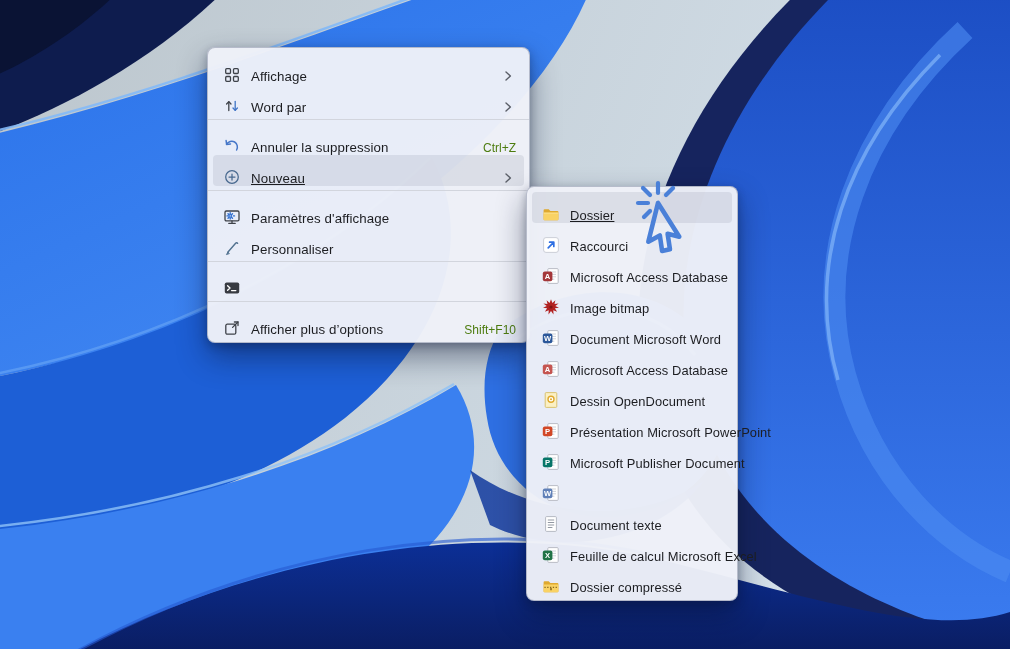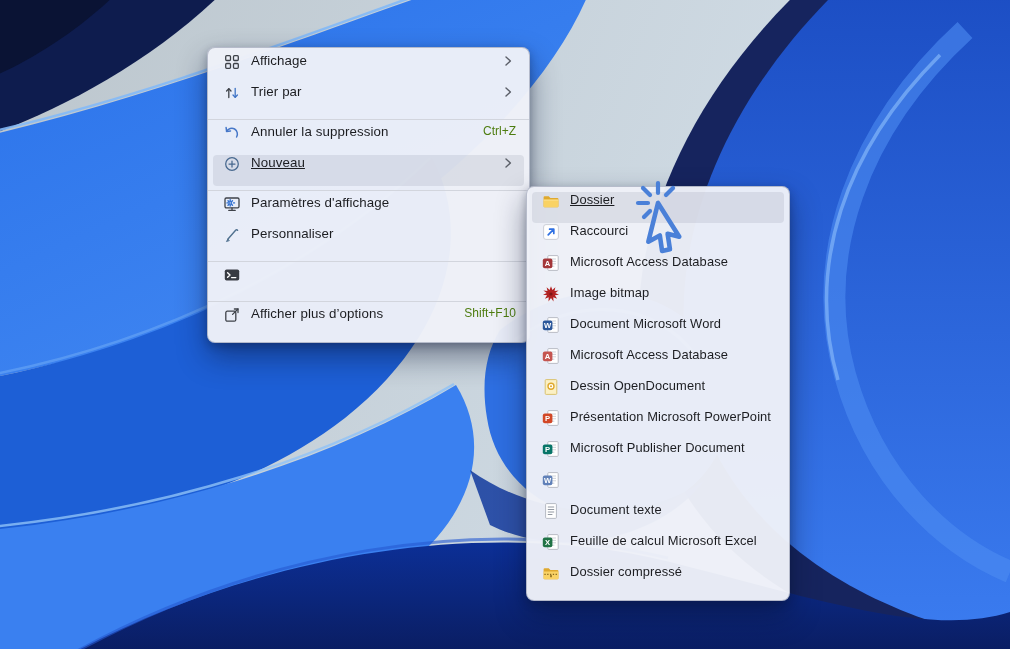--- a/index.html
+++ b/index.html
@@ -11,23 +11,23 @@
   #wallpaper{position:absolute;left:0;top:0;width:1010px;height:649px;display:block;}
   .menu{
     position:absolute;box-sizing:border-box;
     background:rgba(238,241,248,0.97);
     border:1px solid rgba(115,125,148,0.45);
     border-radius:8px;
     box-shadow:0 14px 30px rgba(8,18,48,0.45),0 3px 9px rgba(8,18,48,0.28);
     padding:5px;
   }
   #main-menu{left:207px;top:47px;width:323px;z-index:10;}
-  #submenu{left:526px;top:186px;width:264px;z-index:12;}
+  #submenu{left:526px;top:186px;width:212px;z-index:12;}
   .mi{
-    height:31px;display:flex;align-items:flex-start;
+    height:31px;display:flex;align-items:flex-end;
     padding:0 8px 0 10px;border-radius:4px;
     font-size:13.3px;color:#1c1d21;cursor:default;
   }
   #submenu .mi{font-size:12.9px;padding-right:4px;}
   .mi.hl{background:rgba(25,35,70,0.085);text-decoration:underline;}
   .mi .ic{width:18px;height:18px;flex:0 0 18px;margin-right:10px;display:flex;align-items:center;}
   .mi .ic svg{width:18px;height:18px;display:block;}
   .mi .lbl{flex:1;white-space:nowrap;letter-spacing:.1px;}
   .mi .sc{font-size:12px;color:#4d7c0f;margin-left:12px;white-space:nowrap;}
   .mi .chev{width:16px;height:16px;flex:0 0 16px;margin-left:8px;}
@@ -107,21 +107,21 @@
           <g stroke="#3e4249" stroke-width="1.3">
             <path d="M5.8 13.5 V4.8"></path>
             <path d="M3.6 7 L5.8 4.6 L8 7"></path>
           </g>
           <g stroke="#3f74c6" stroke-width="1.3">
             <path d="M12.2 4.5 V13.2"></path>
             <path d="M10 11 L12.2 13.4 L14.4 11"></path>
           </g>
         </svg>
       </span>
-      <span class="lbl">Trier par</span>
+      <span class="lbl">Word par</span>
       <span class="chev">
         <svg viewBox="0 0 16 16" fill="none" stroke="#5b5f68" stroke-width="1.4" stroke-linecap="round" stroke-linejoin="round">
           <path d="M6 4 L10.4 8 L6 12"></path>
         </svg>
       </span>
     </div>
     <div class="sep"></div>
     <div class="mi">
       <span class="ic">
         <svg viewBox="0 0 18 18" fill="none" stroke="#4677c8" stroke-width="1.5" stroke-linecap="round" stroke-linejoin="round">

